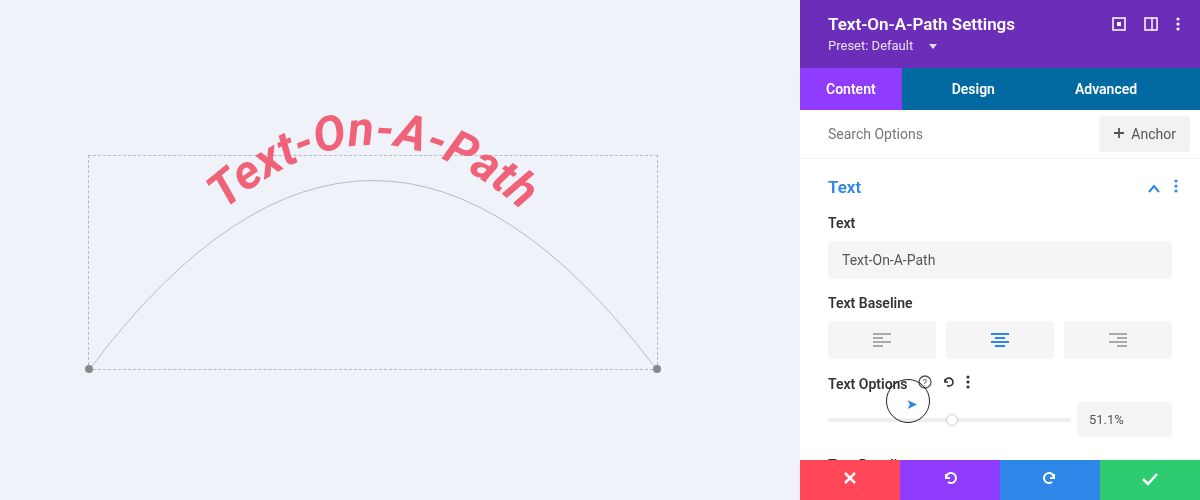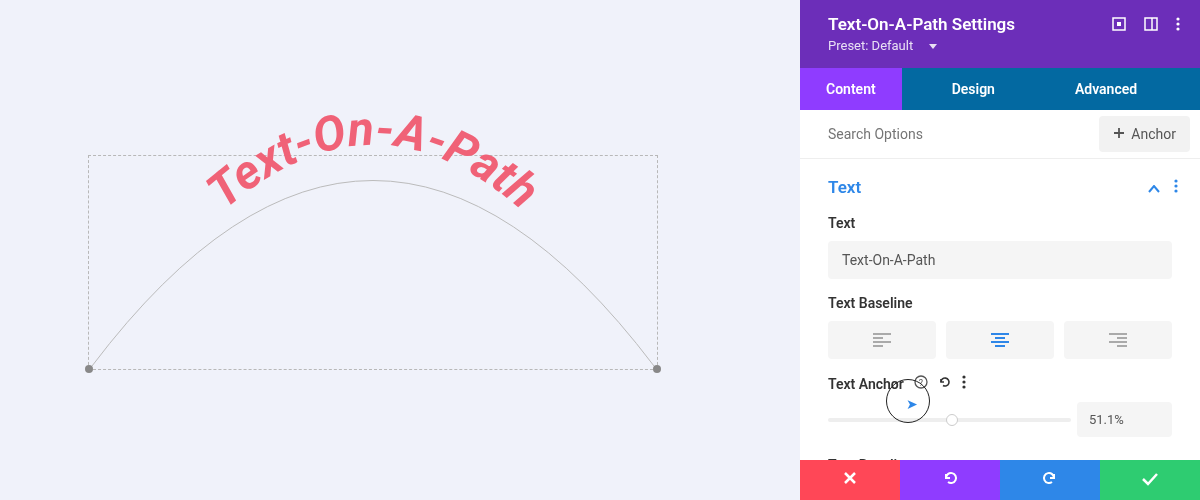--- a/index.html
+++ b/index.html
@@ -177,21 +177,21 @@
               <rect x="8" y="4" width="10" height="2"></rect>
               <rect y="8" width="18" height="2"></rect>
               <rect x="8" y="12" width="10" height="2"></rect>
             </svg>
         </div>
       </div>
     </div>
 
     <div class="field" style="position:relative;">
       <div class="field-label">
-        <span>Text Anchor</span>
+        <span>Text Options</span>
         <span class="label-icons">
           <span>
             <svg width="14" height="14" viewBox="0 0 14 14">
                 <circle cx="7" cy="7" r="6" stroke="#555" stroke-width="1.3" fill="none"></circle>
                 <text x="7" y="10.5" text-anchor="middle" font-size="9" fill="#555">?</text>
               </svg>
           </span>
           <span>
             <svg width="14" height="14" viewBox="0 0 14 14">
                 <path d="M3 7 A4 4 0 1 1 5 10.5" stroke="#333" stroke-width="1.6" fill="none"></path>

